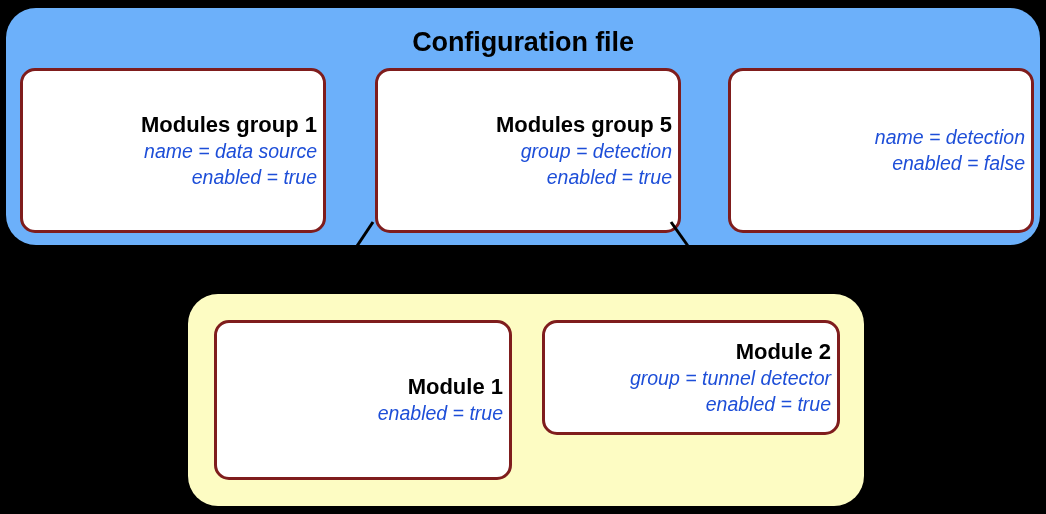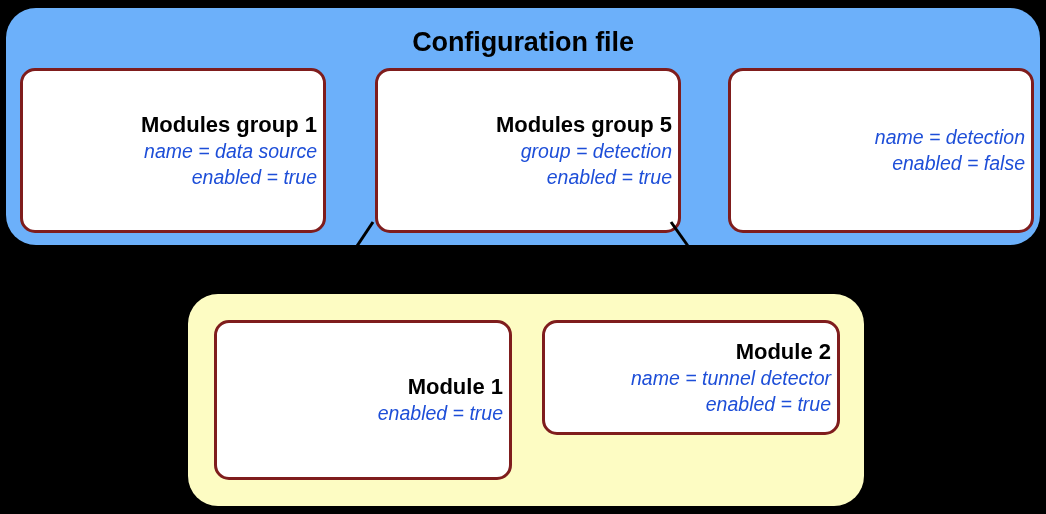--- a/index.html
+++ b/index.html
@@ -137,21 +137,21 @@
 
   <div class="group-box" id="modules-group-container">
 
     <div class="card" id="card-module-1">
       <div class="card-title">Module 1</div>
       <div class="card-prop">enabled = true</div>
     </div>
 
     <div class="card" id="card-module-2">
       <div class="card-title">Module 2</div>
-      <div class="card-prop">name = tunnel detector</div>
+      <div class="card-prop">group = tunnel detector</div>
       <div class="card-prop">enabled = true</div>
     </div>
   </div>
 
   <svg id="connectors" viewBox="0 0 1046 514">
     <line x1="373" y1="222" x2="357" y2="246" stroke="#000000" stroke-width="3"></line>
     <line x1="671" y1="222" x2="688" y2="246" stroke="#000000" stroke-width="3"></line>
   </svg>
 
 </div>

